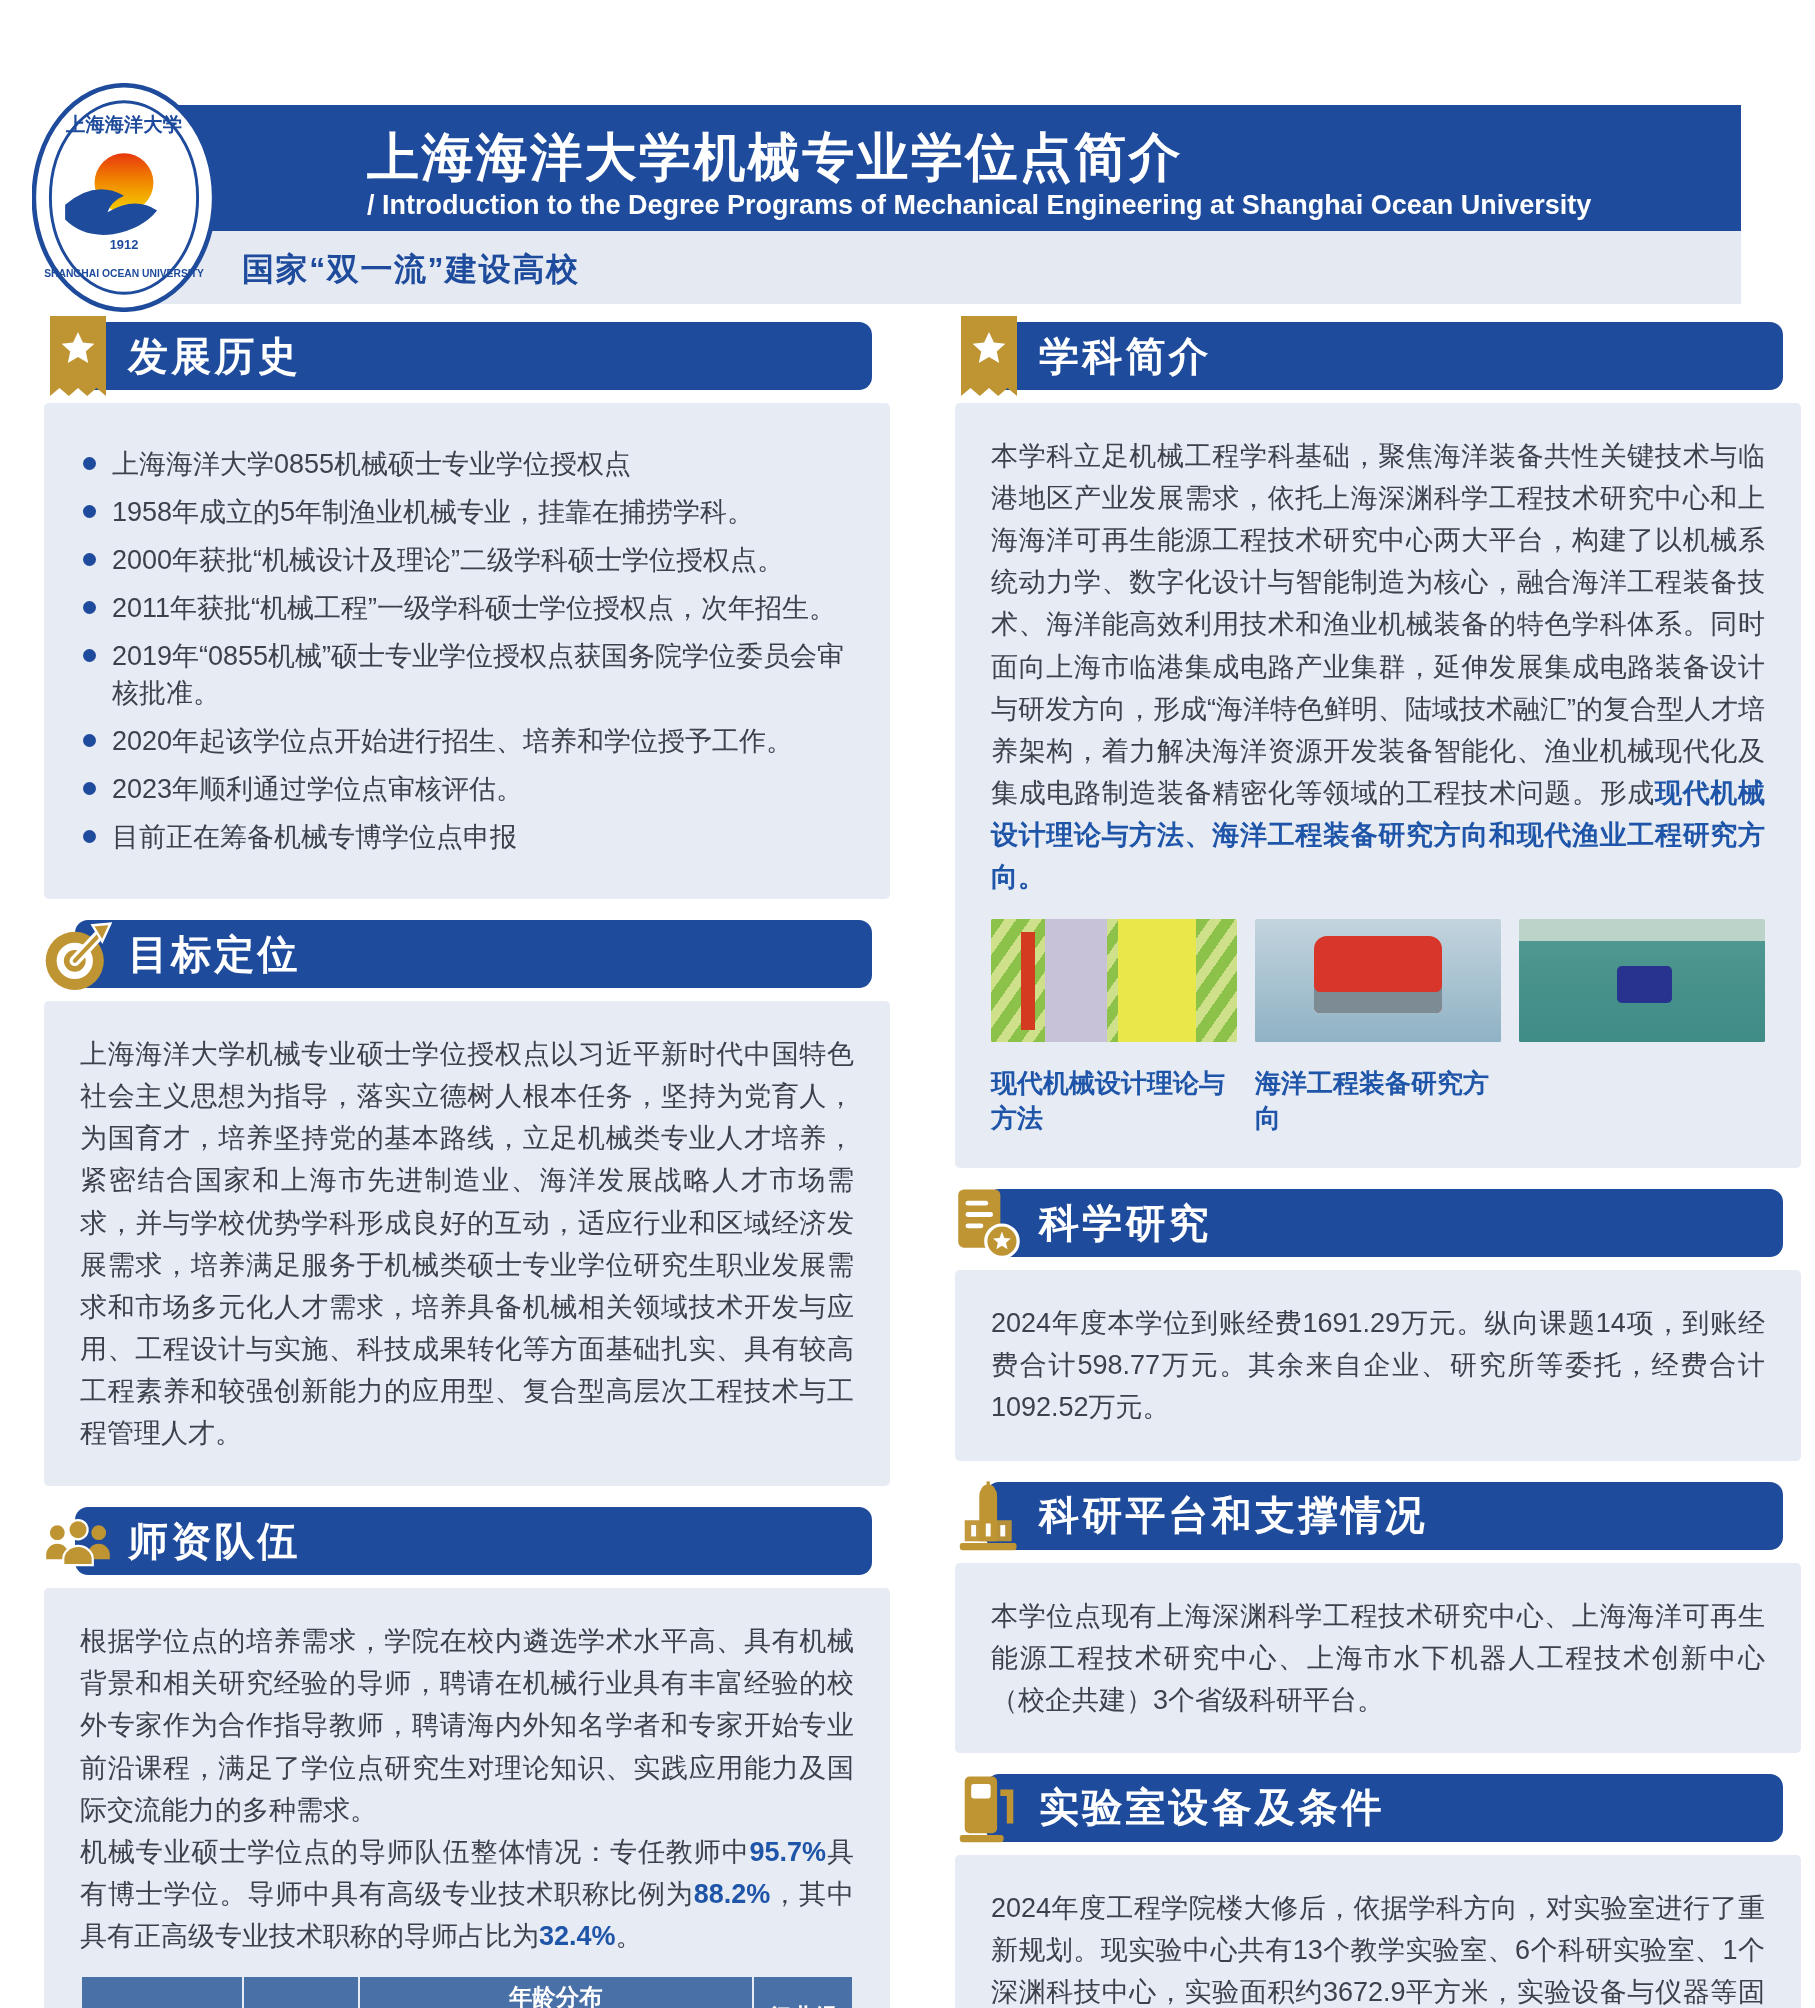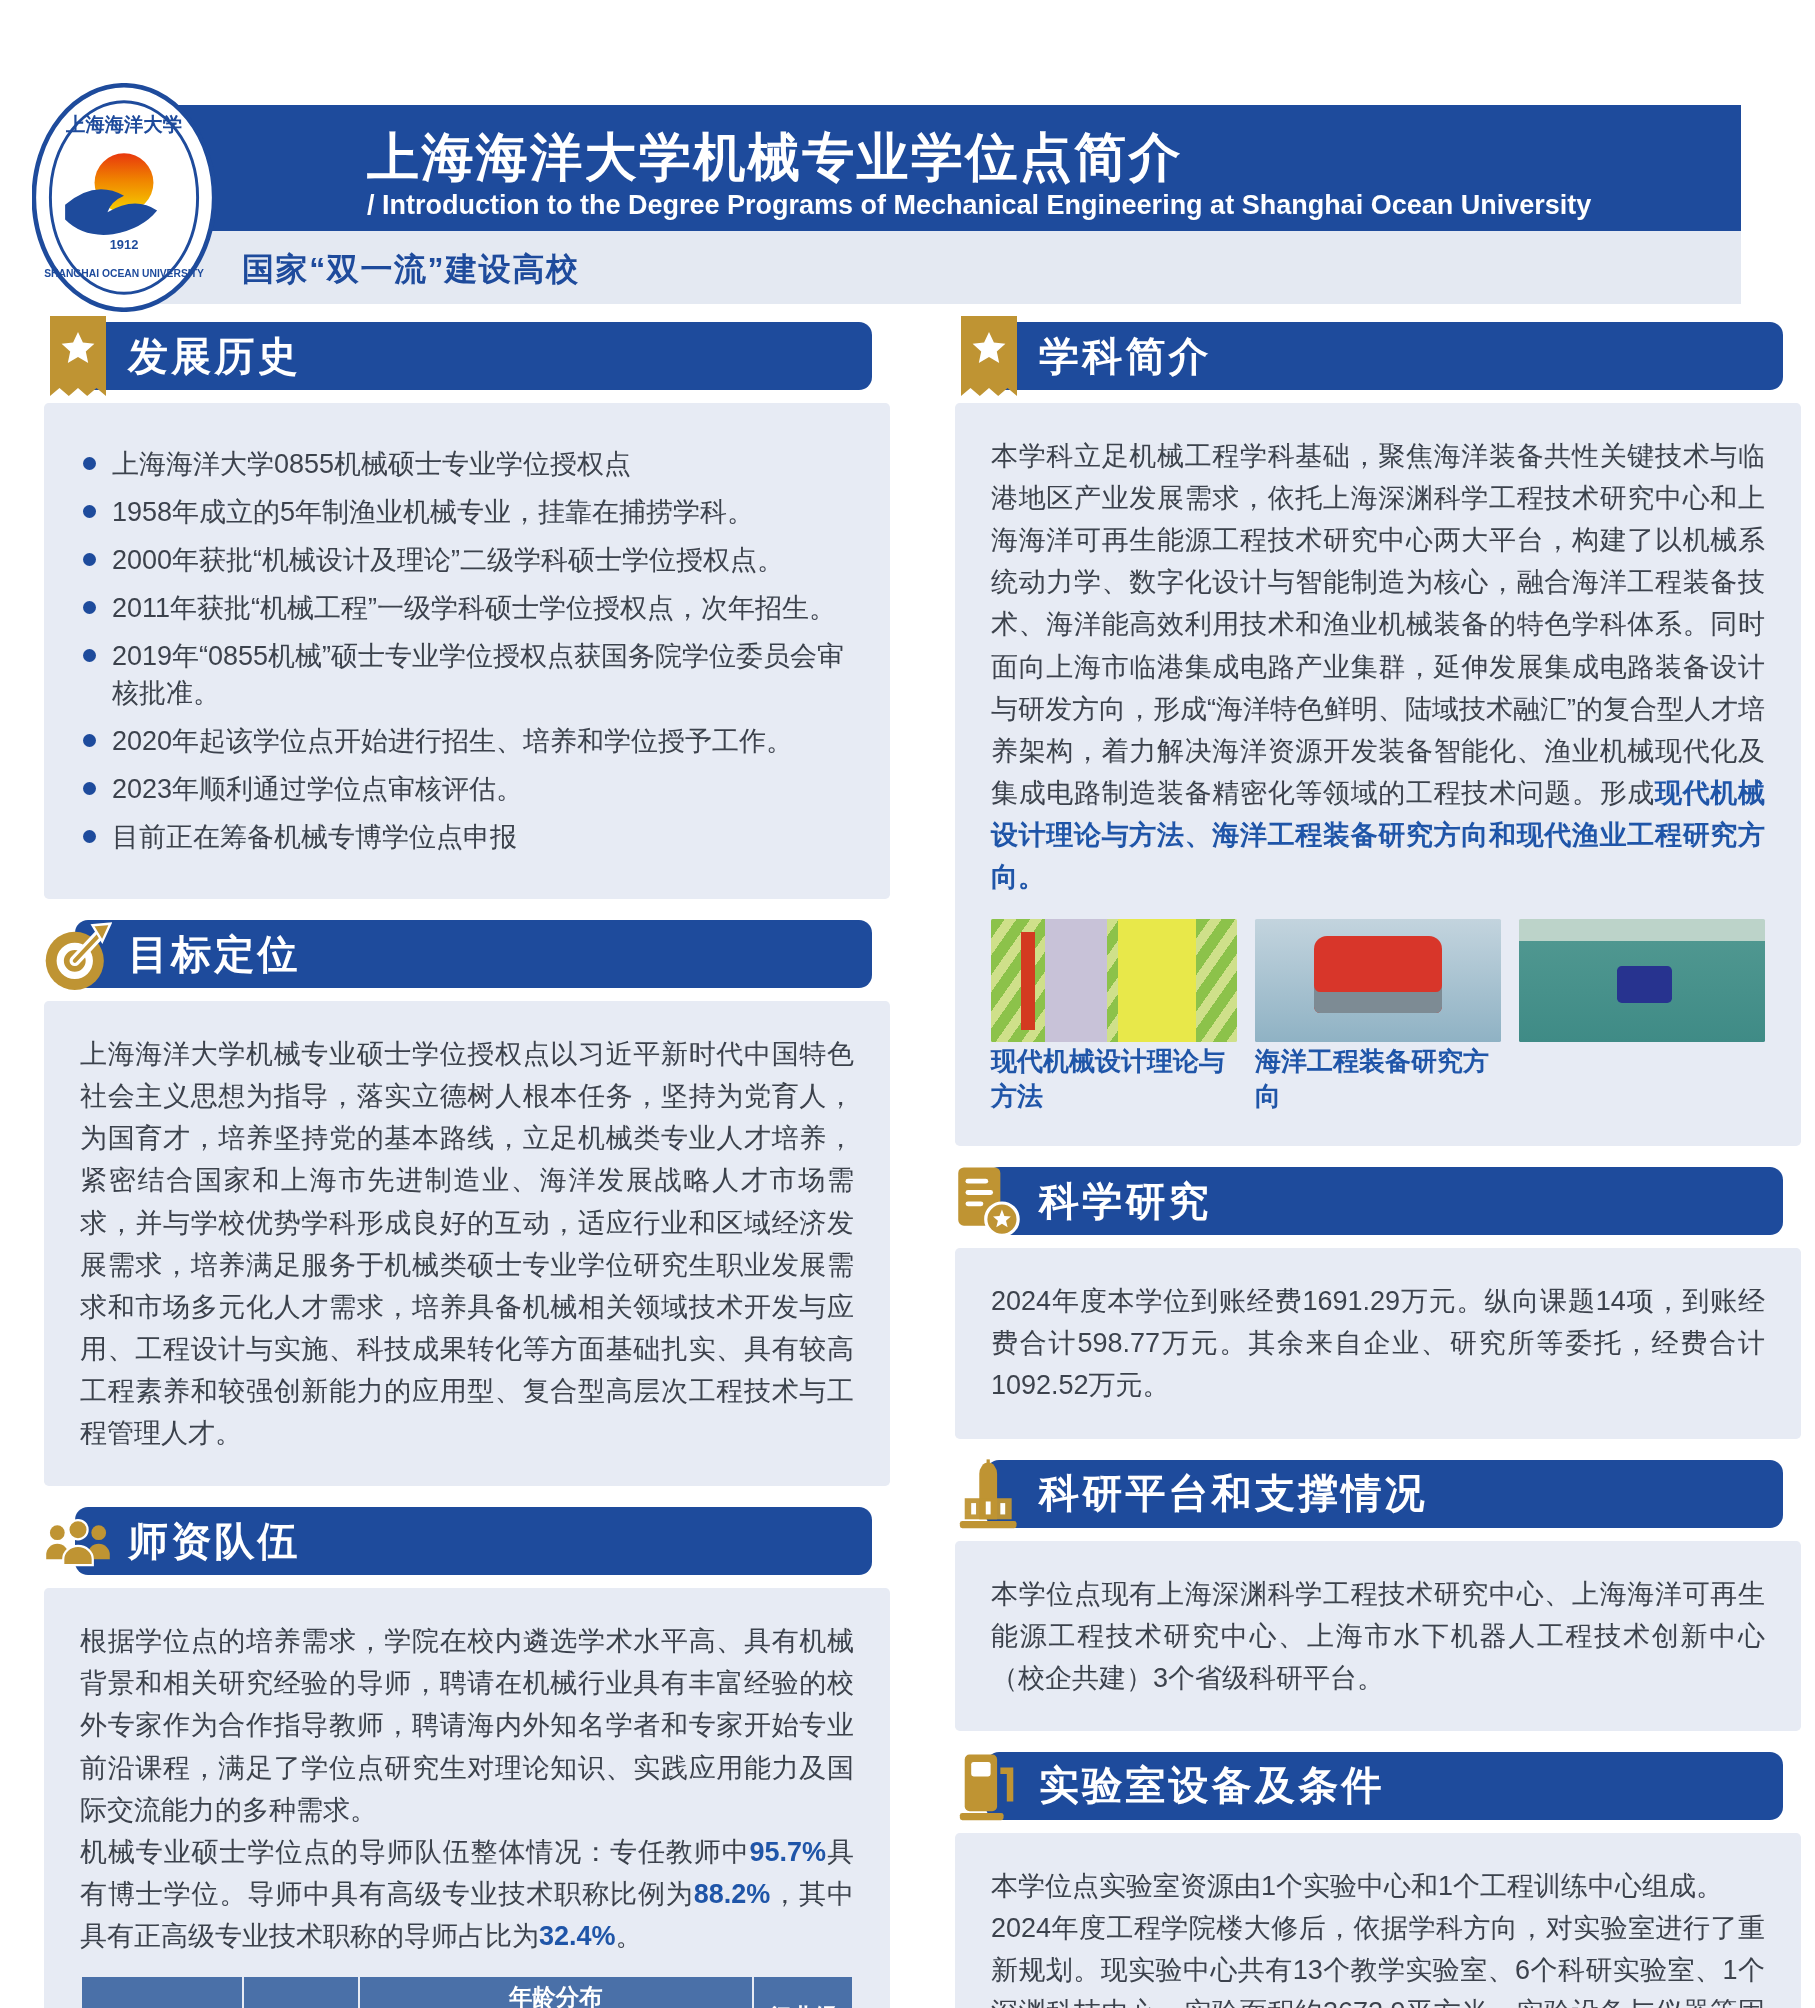--- a/index.html
+++ b/index.html
@@ -43,21 +43,21 @@
   
   table{border-collapse:collapse;width:100%;}
   .fac-table{margin-top:18px;}
   .fac-table th,.fac-table td{border:2.4px solid var(--panel);text-align:center;vertical-align:middle;}
   .fac-table th{background:var(--tblhead);color:#fff;font-size:23.4px;font-weight:bold;padding:6.4px 3.2px;line-height:1.15;}
   
   .photo{border-radius:1.6px;}
   .tri-photos{display:flex;gap:18px;margin-top:21px;}
   .tri-photos .ph-wrap{flex:1;display:flex;flex-direction:column;align-items:center;}
   .tri-photos .photo{width:100%;height:123px;}
-  .ph-cap{margin-top:2px;font-size:26px;font-weight:bold;color:var(--blue-text);}
+  .ph-cap{margin-top:24px;font-size:26px;font-weight:bold;color:var(--blue-text);}
   .ph-cad{background:repeating-linear-gradient(125deg,#8cc24a 0 11.3px,#cfe08a 11.3px 21px),#9fca5a;position:relative;overflow:hidden;}
   .ph-cad::after{content:"";position:absolute;left:12%;top:10%;width:14.5px;height:80%;background:#d33a20;box-shadow:48px 8px 0 24px #c8c2d8, 129px -3.2px 0 32px #e8e84a;}
   .ph-rov{background:linear-gradient(#c3d4de,#8fb2c4);position:relative;overflow:hidden;}
   .ph-rov::after{content:"";position:absolute;left:24%;top:14%;width:52%;height:62%;background:#d8362a;border-radius:13px 13px 6.4px 6.4px;box-shadow:inset 0 -21px 0 #7d8b94;}
   .ph-pond{background:linear-gradient(#bcd3c9 0 18%,#4f9790 18%,#3f8b86);position:relative;overflow:hidden;}
   .ph-pond::after{content:"";position:absolute;left:40%;top:38%;width:22%;height:30%;background:#27338f;border-radius:4.8px;}
 </style>
 </head>
 <body>
 
@@ -235,18 +235,17 @@
       <rect x="12" y="8" width="40" height="70" rx="6" fill="#bf9433"></rect>
       <rect x="20" y="17" width="24" height="18" rx="3" fill="#fff"></rect>
       <path d="M56 28 h12 v38" stroke="#bf9433" stroke-width="8" fill="none"></path>
       <rect x="6" y="80" width="54" height="9" rx="3" fill="#bf9433"></rect>
     </svg>
     <div class="sec-bar">
         <span>实验室设备及条件</span>
       </div>
   </div>
   <div class="panel">
-    <p class="para">本学位点实验室资源由1个实验中心和1个工程训练中心组成。</p>
     <p class="para">2024年度工程学院楼大修后，依据学科方向，对实验室进行了重新规划。现实验中心共有13个教学实验室、6个科研实验室、1个深渊科技中心，实验面积约3672.9平方米，实验设备与仪器等固定资产7000台/套，价值约9000万元。工程训练中心占地总面积约2200平米，中心各类设备400台/套，价值约2000万元。</p>
   </div>
 
 </div>
 
 
 </body></html>

